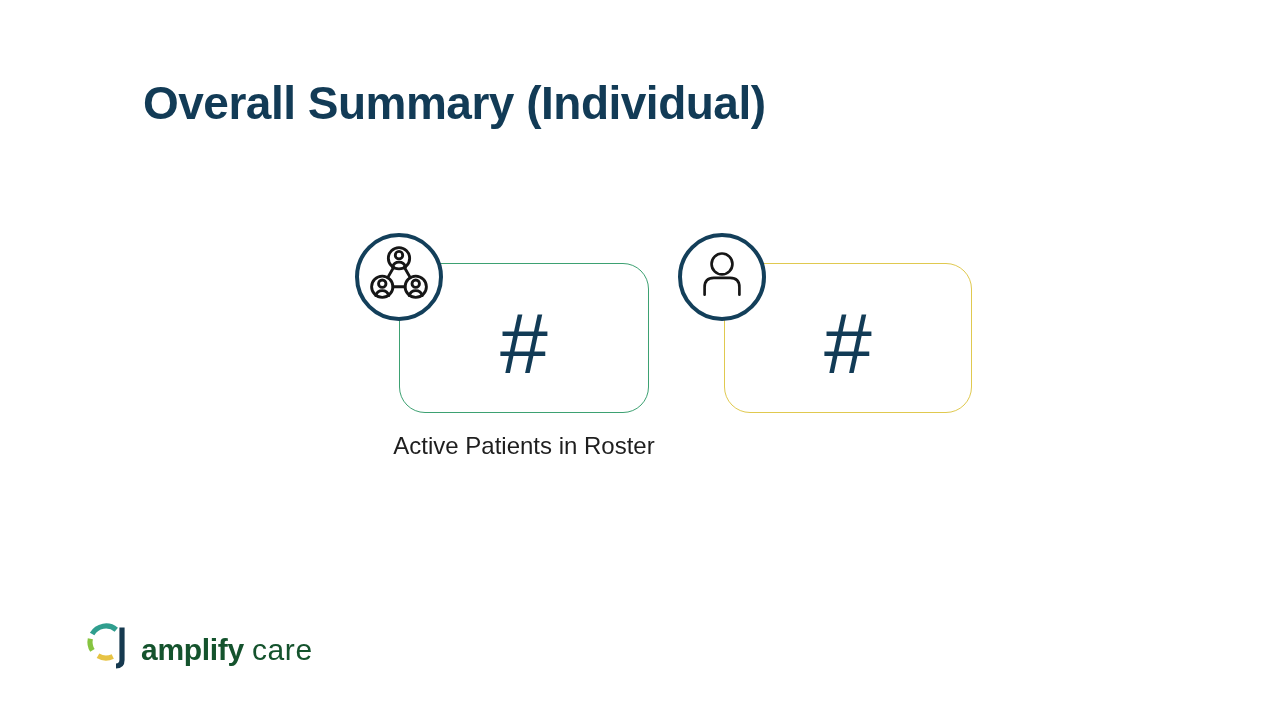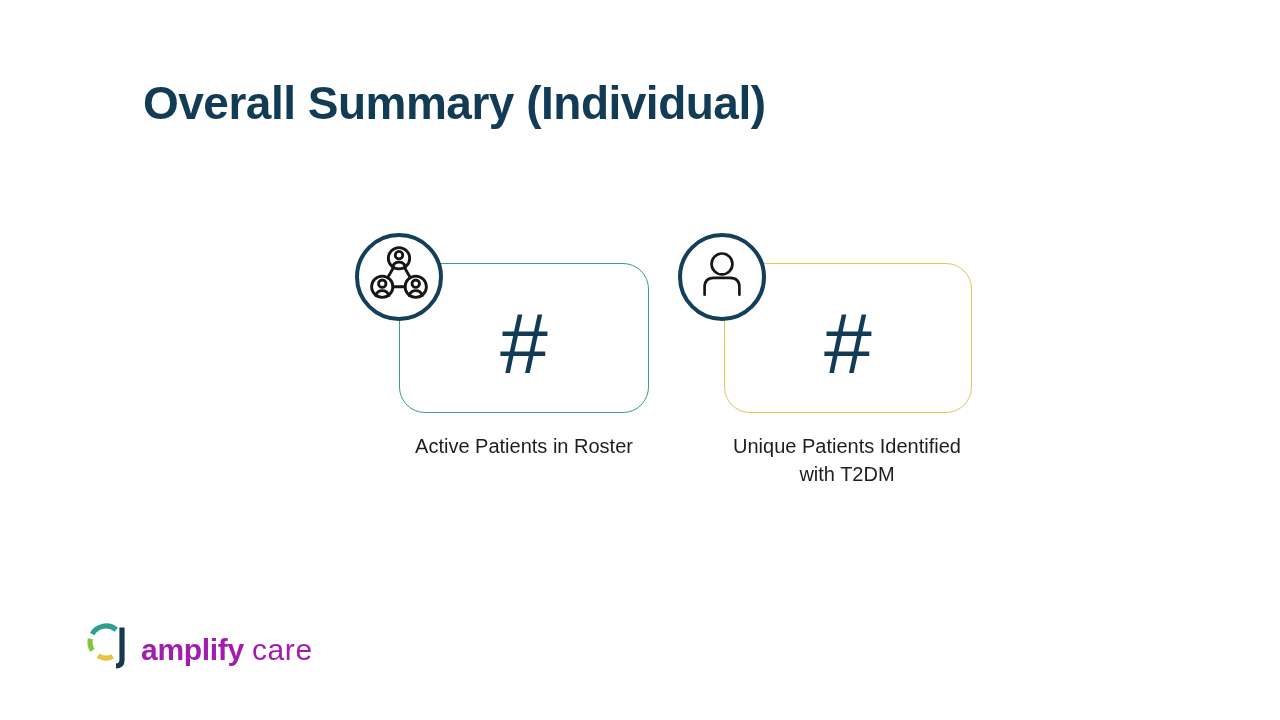--- a/index.html
+++ b/index.html
@@ -53,37 +53,37 @@
     align-items: center;
     justify-content: center;
     z-index: 2;
   }
   .badge-1 { left: 311px; top: 233px; }
   .badge-2 { left: 634px; top: 233px; }
 
   .card-label {
     position: absolute;
     text-align: center;
-    font-size: 20px;
+    font-size: 24px;
     line-height: 28px;
     color: #1e1e1e;
   }
   .label-1 { left: 330px; top: 432px; width: 300px; }
   .label-2 { left: 673px; top: 432px; width: 260px; }
 
   .logo {
     position: absolute;
     left: 42px;
     top: 617px;
     display: flex;
     align-items: center;
   }
   .logo-text {
     font-size: 30px;
-    color: #a21caf;
+    color: #14532d;
     margin-left: 9px;
     padding-top: 7px;
     white-space: nowrap;
   }
   .logo-bold { font-weight: bold; letter-spacing: -0.3px; }
   .logo-light { font-weight: normal; letter-spacing: 0.6px; margin-left: 8px; }
 </style>
 </head>
 <body>
 
@@ -122,21 +122,20 @@
     <div class="hash">#</div>
   </div>
   <div class="badge badge-2">
     <span>
       <svg width="58" height="58" viewBox="0 0 50 50" fill="none" stroke="#161616" stroke-width="2.3" stroke-linecap="round" stroke-linejoin="round">
         <circle cx="25" cy="15.5" r="9"></circle>
         <path d="M 10 42 V 35.5 Q 10 27.5 18 27.5 H 32 Q 40 27.5 40 35.5 V 42"></path>
       </svg>
     </span>
   </div>
-  <div class="card-label label-2">Unique Patients Identified with T2DM</div>
 
   <div class="logo">
     <span>
       <svg width="46" height="54" viewBox="0 0 46 54" fill="none" stroke-width="5.2">
         <path d="M 6.14 17 A 16 16 0 0 1 30.28 12.74" stroke="#2f9e8e"></path>
         <path d="M 6.43 33.48 A 16 16 0 0 1 4.35 21.67" stroke="#86c440"></path>
         <path d="M 12 38.86 A 16 16 0 0 0 26.76 39.5" stroke="#e7c344"></path>
         <path d="M 36 10.5 L 36 43 Q 36 49 30 49" stroke="#16394f"></path>
       </svg>
     </span>

